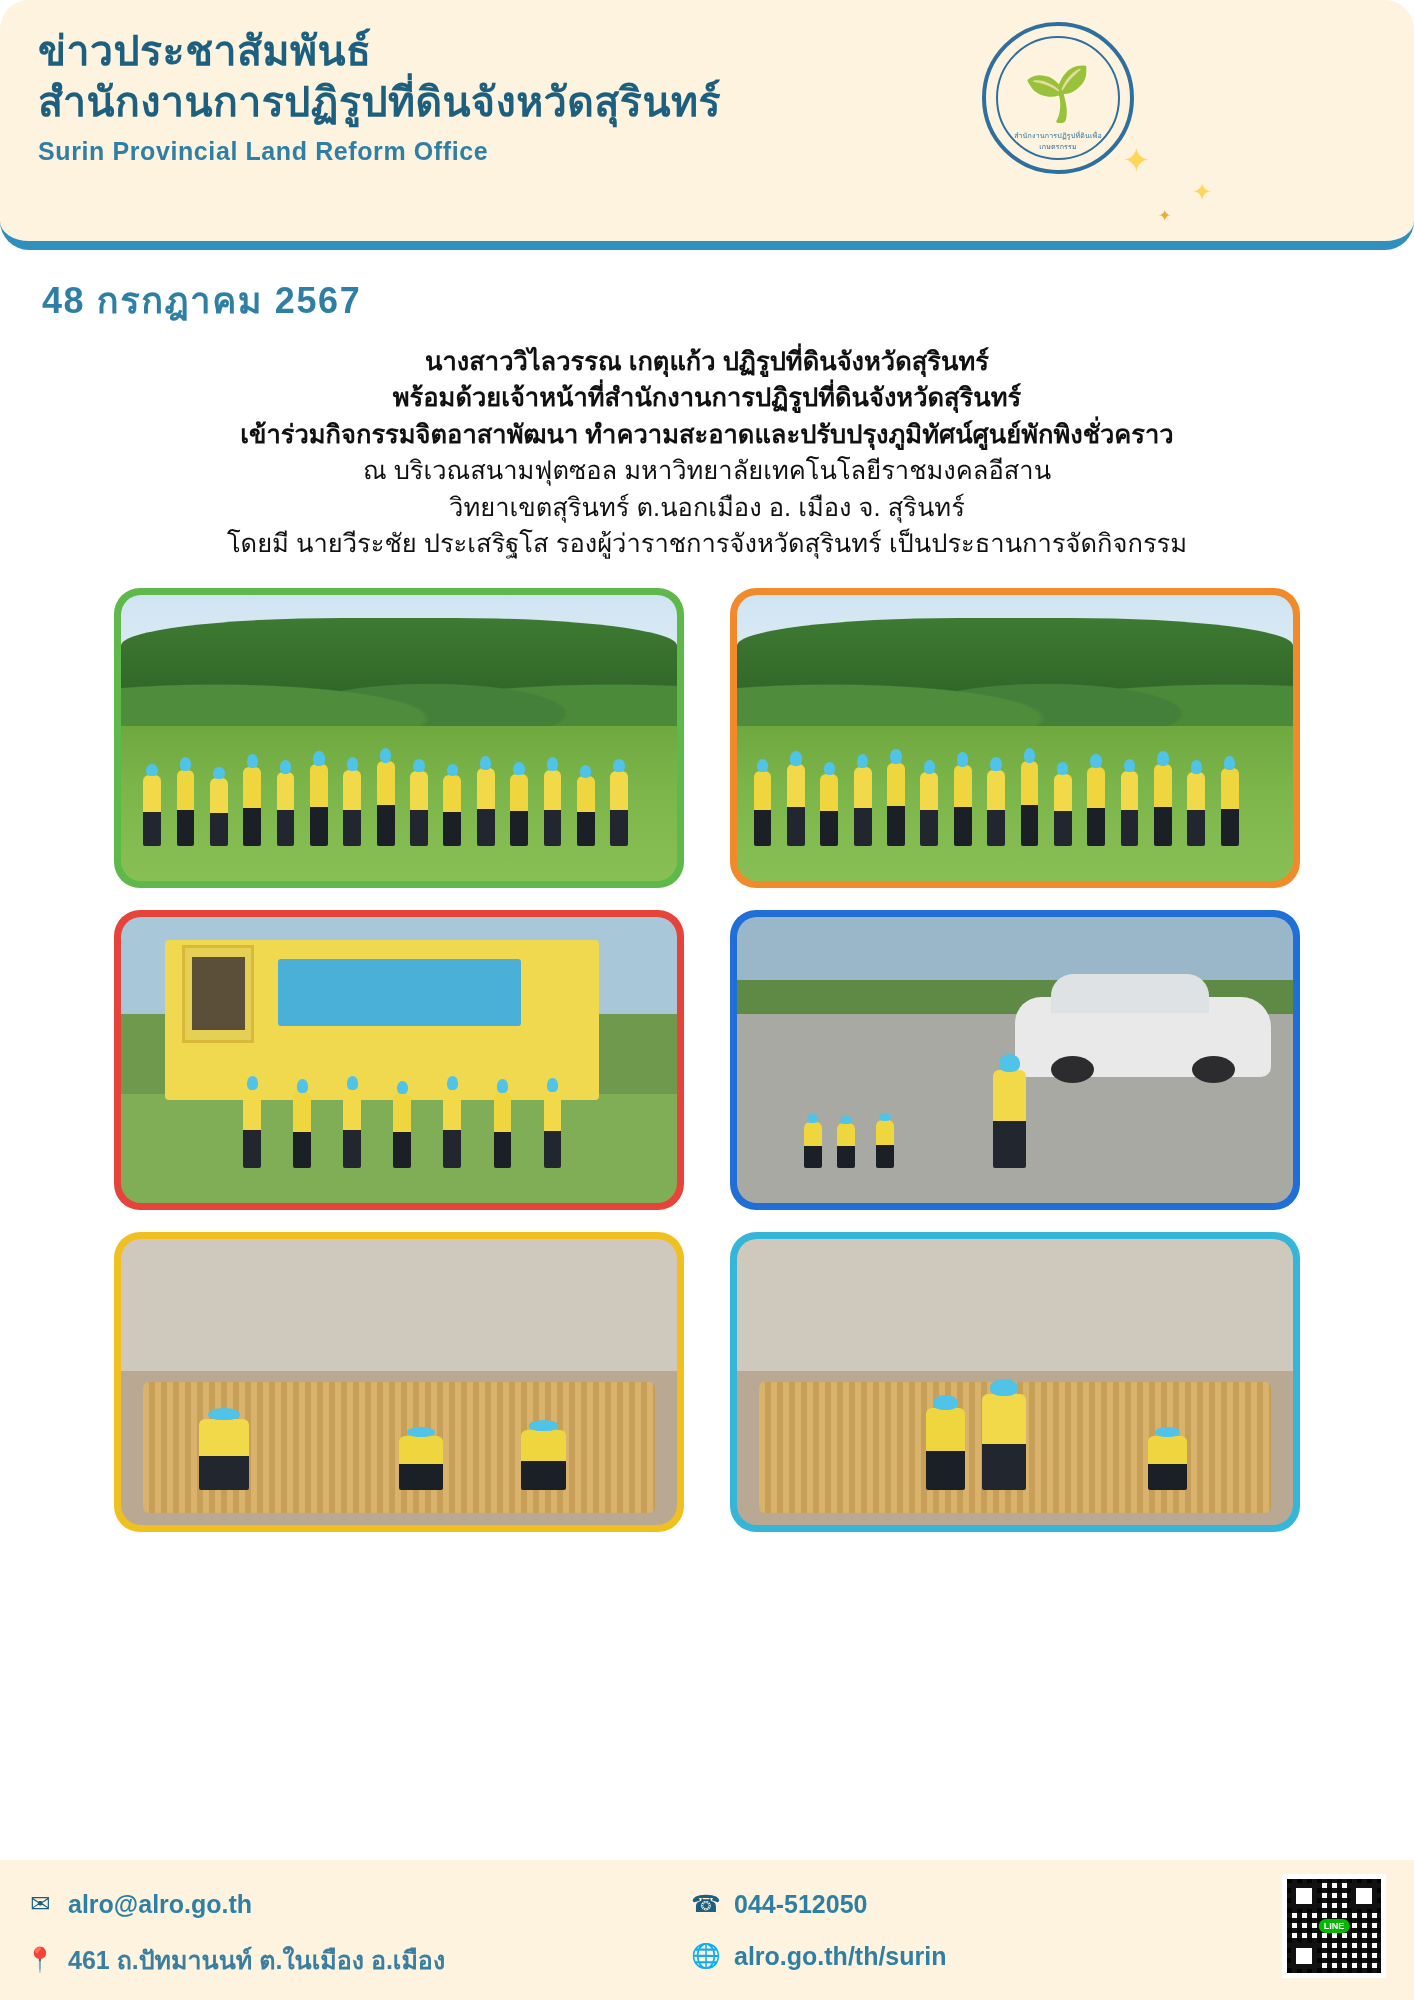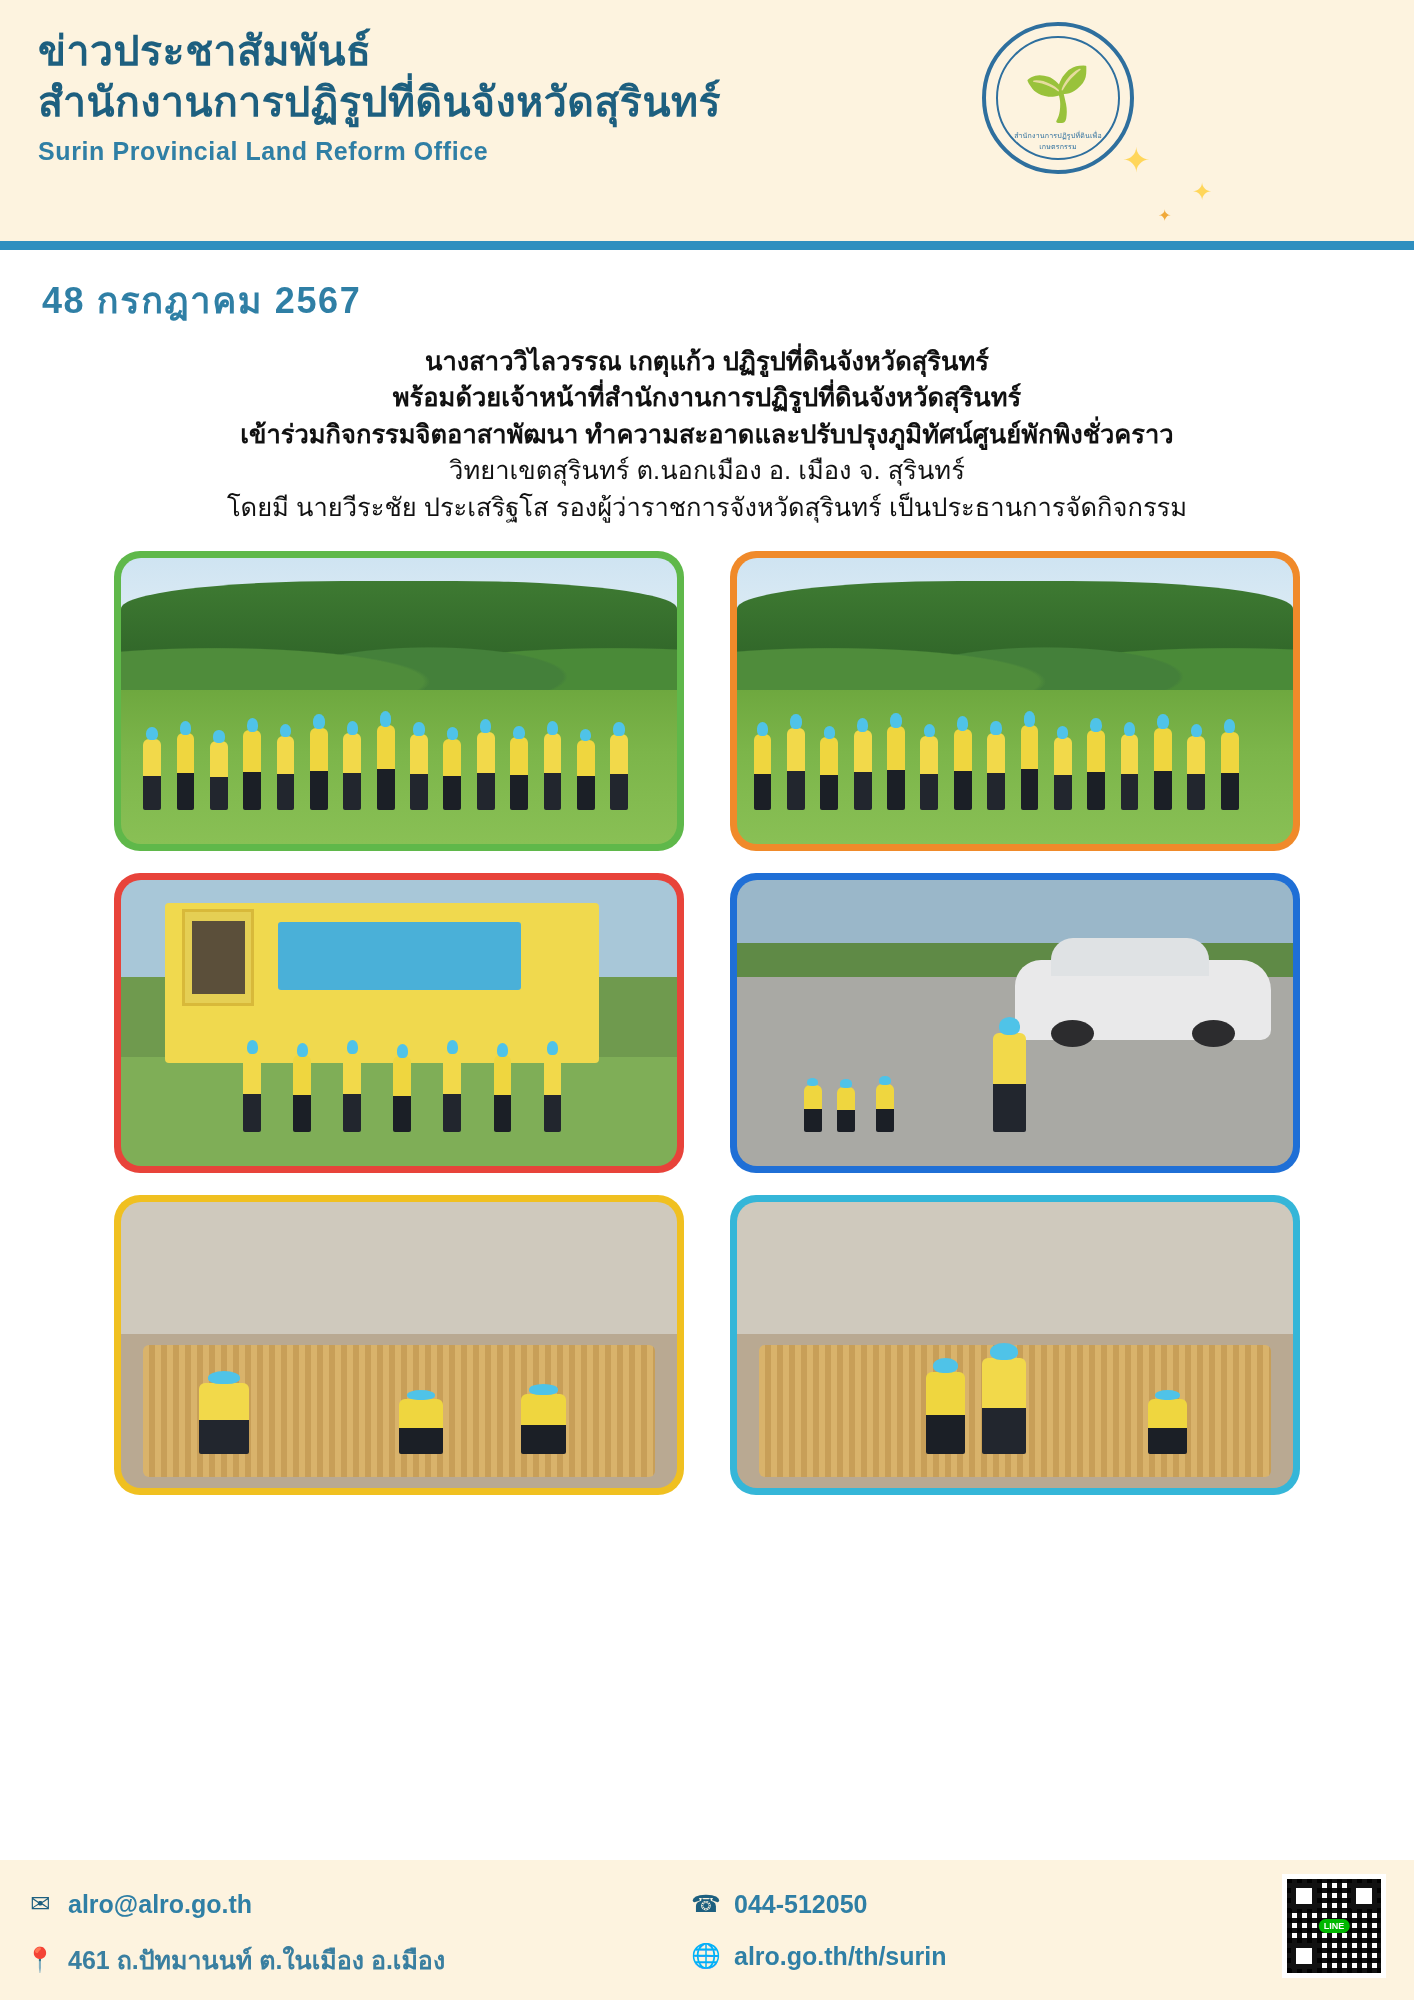--- a/index.html
+++ b/index.html
@@ -19,20 +19,21 @@
   }
 
   
   .header {
     position: relative;
     width: 1414px;
     height: 250px;
     background: #fdf3df;
     border-bottom: 9px solid #2f8fbf;
     padding: 26px 0 0 38px;
+    border-radius: 29px;
   }
   .header-title-th1 {
     font-size: 41px;
     font-weight: bold;
     color: #1d5f7f;
     line-height: 1.25;
     letter-spacing: 0.5px;
   }
   .header-title-th2 {
     font-size: 41px;
@@ -333,20 +334,21 @@
     <div class="sparkle s2">✦</div>
     <div class="sparkle s3">✦</div>
   </div>
 
   <div class="date-line">48 กรกฎาคม 2567</div>
 
   <div class="body-text">
     <div class="ln b">นางสาววิไลวรรณ เกตุแก้ว ปฏิรูปที่ดินจังหวัดสุรินทร์</div>
     <div class="ln b">พร้อมด้วยเจ้าหน้าที่สำนักงานการปฏิรูปที่ดินจังหวัดสุรินทร์</div>
     <div class="ln b">เข้าร่วมกิจกรรมจิตอาสาพัฒนา ทำความสะอาดและปรับปรุงภูมิทัศน์ศูนย์พักพิงชั่วคราว</div>
+    <div class="ln">ณ บริเวณสนามฟุตซอล มหาวิทยาลัยเทคโนโลยีราชมงคลอีสาน</div>
     <div class="ln">วิทยาเขตสุรินทร์ ต.นอกเมือง อ. เมือง จ. สุรินทร์</div>
     <div class="ln">โดยมี นายวีระชัย ประเสริฐโส รองผู้ว่าราชการจังหวัดสุรินทร์ เป็นประธานการจัดกิจกรรม</div>
   </div>
 
   <div class="photos">
 
     <div class="photo fr-green">
       <div class="inner">
         <div class="scene-base">
           <div class="sky"></div>

